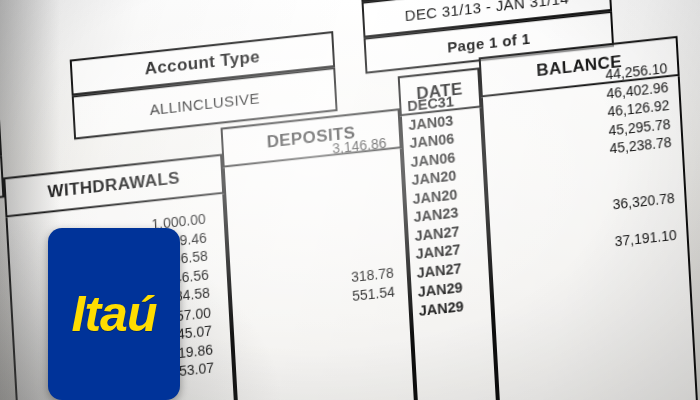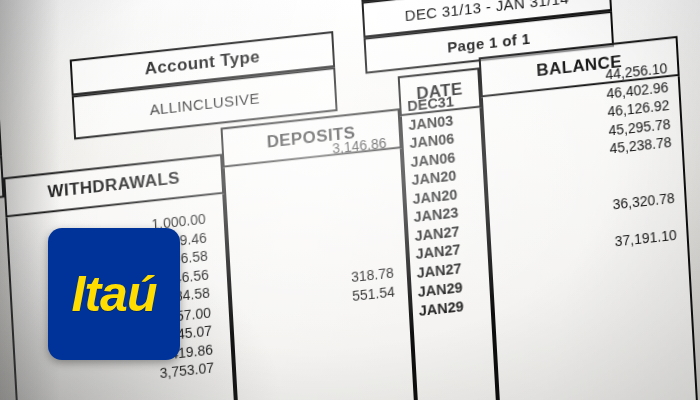--- a/index.html
+++ b/index.html
@@ -100,21 +100,21 @@
     font-size: 14px;
     white-space: pre;
   }
 
   
   .logo {
     position: absolute;
     left: 48px;
     top: 228px;
     width: 132px;
-    height: 132px;
+    height: 172px;
     background: #003399;
     border-radius: 14px;
     box-shadow: 0 3px 8px rgba(0,0,0,0.35);
     display: flex;
     align-items: center;
     justify-content: center;
   }
   .logo-text {
     color: #FFDD00;
     font-family: "Liberation Sans", sans-serif;

